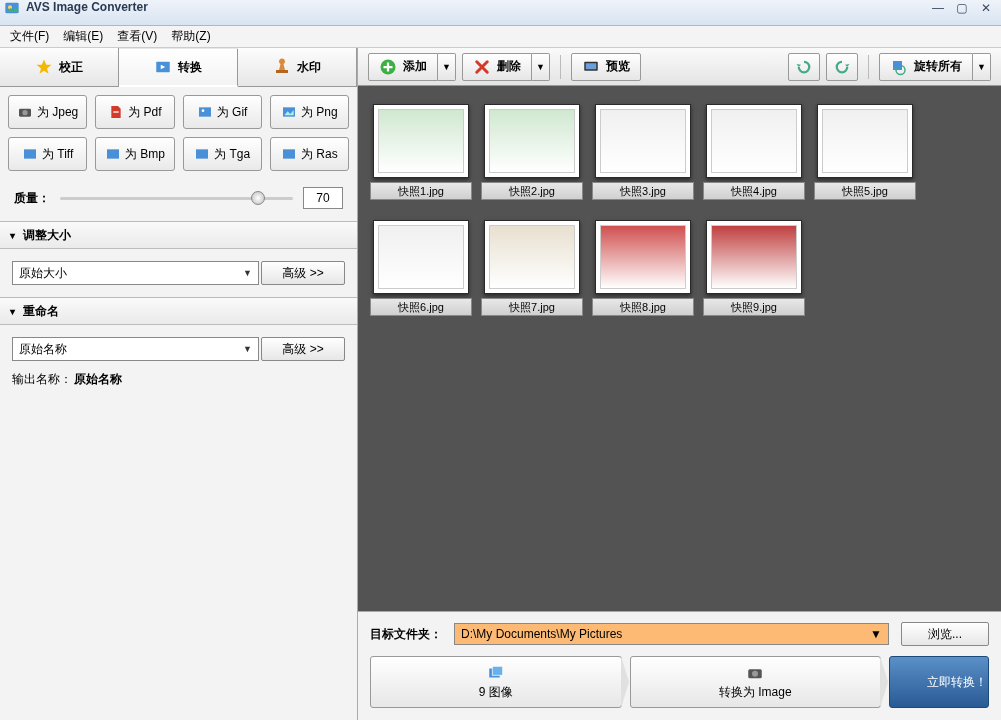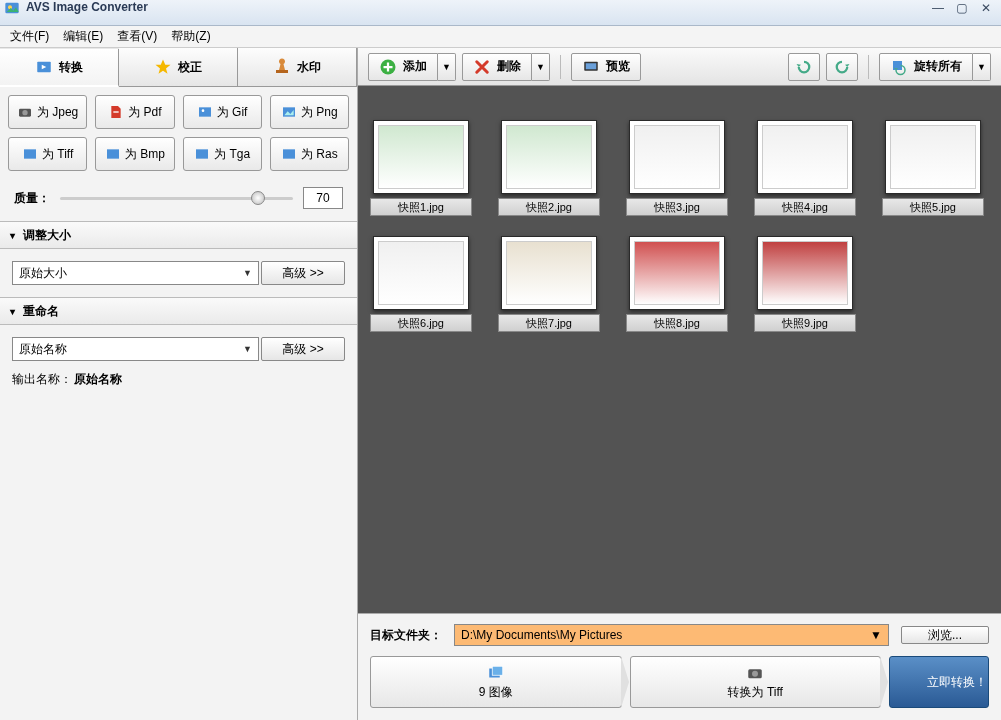--- a/index.html
+++ b/index.html
@@ -39,31 +39,31 @@
   .right { flex:1; display:flex; flex-direction:column; background:#f3f3f3; }
   .toolbar { height:38px; background:linear-gradient(#fafafa,#e4e4e4); border-bottom:1px solid #999; display:flex; align-items:center; padding:0 10px; gap:6px; }
   .tb-btn { height:28px; padding:0 10px; border:1px solid #999; border-radius:2px; background:linear-gradient(#fff,#e6e6e6); display:flex; align-items:center; gap:6px; cursor:pointer; font-weight:bold; }
   .tb-btn.icon-only { padding:0 6px; }
   .tb-sep { width:1px; height:24px; background:#bbb; margin:0 4px; }
   .tb-drop { width:18px; height:28px; border:1px solid #999; border-left:none; border-radius:0 2px 2px 0; background:linear-gradient(#fff,#e6e6e6); display:flex; align-items:center; justify-content:center; cursor:pointer; font-size:9px; }
   .tb-group { display:flex; }
   .tb-group .tb-btn { border-radius:2px 0 0 2px; }
   .spacer { flex:1; }
 
-  .thumb-area { flex:1; background:#535353; padding:34px 12px; overflow:auto; display:flex; flex-wrap:wrap; gap:20px 26px; align-content:flex-start; }
+  .thumb-area { flex:1; background:#535353; padding:18px 12px; overflow:auto; display:flex; flex-wrap:wrap; gap:20px 9px; align-content:flex-start; }
   .thumb { width:102px; display:flex; flex-direction:column; align-items:center; }
   .thumb-box { width:96px; height:74px; background:#fff; border:1px solid #2a2a2a; box-shadow:0 2px 4px rgba(0,0,0,.5); display:flex; align-items:center; justify-content:center; padding:4px; }
   .thumb-inner { width:100%; height:100%; background:#f0f0f0; border:1px solid #ccc; }
   .thumb-label { margin-top:4px; width:102px; height:18px; background:linear-gradient(#e8e8e8,#d0d0d0); border:1px solid #888; text-align:center; line-height:16px; font-size:11px; overflow:hidden; }
 
   .bottom { background:#f3f3f3; border-top:1px solid #aaa; padding:10px 12px 12px; }
   .path-row { display:flex; align-items:center; gap:12px; margin-bottom:10px; }
   .path-row label { font-weight:bold; }
   .path-combo { flex:1; height:22px; border:1px solid #888; background:#fdba74; display:flex; align-items:center; padding:0 6px; justify-content:space-between; cursor:pointer; }
-  .browse-btn { width:88px; height:18px; border:1px solid #888; background:linear-gradient(#fff,#e6e6e6); border-radius:2px; cursor:pointer; }
+  .browse-btn { width:88px; height:24px; border:1px solid #888; background:linear-gradient(#fff,#e6e6e6); border-radius:2px; cursor:pointer; }
   .action-row { display:flex; gap:8px; height:52px; }
   .big-btn { flex:1; border:1px solid #999; border-radius:3px; background:linear-gradient(#fff,#e7e7e7); display:flex; flex-direction:column; align-items:center; justify-content:center; gap:2px; cursor:pointer; font-weight:normal; position:relative; }
   .big-btn::after { content:""; position:absolute; right:-8px; top:50%; transform:translateY(-50%); border-left:8px solid #e0e0e0; border-top:26px solid transparent; border-bottom:26px solid transparent; }
   .big-btn:last-of-type::after{display:none;}
   .convert-btn { width:100px; border:1px solid #1a4a7a; border-radius:3px; background:linear-gradient(#5a8fc7,#2a5a95); color:#fff; font-weight:normal; display:flex; align-items:center; justify-content:center; cursor:pointer;padding-left:36px; }
 
   .ico-svg { width:18px; height:18px; flex-shrink:0; }
 </style>
 </head>
 <body>
@@ -85,32 +85,32 @@
 <div class="menubar">
   <span>文件(F)</span>
   <span>编辑(E)</span>
   <span>查看(V)</span>
   <span>帮助(Z)</span>
 </div>
 
 <div class="main">
   <div class="left">
     <div class="tabs">
+      <div class="tab">
+        <svg class="ico-svg" viewBox="0 0 24 24">
+            <path d="M12 2 L15 9 L22 9 L16 14 L18 21 L12 17 L6 21 L8 14 L2 9 L9 9 Z" fill="#f5b800"></path>
+          </svg>
+        <span>校正</span>
+      </div>
       <div class="tab active">
         <svg class="ico-svg" viewBox="0 0 24 24">
             <rect x="3" y="5" width="18" height="14" rx="1" fill="#4a90d9"></rect>
             <path d="M9 9 L15 12 L9 15 Z" fill="#fff"></path>
           </svg>
         <span>转换</span>
-      </div>
-      <div class="tab">
-        <svg class="ico-svg" viewBox="0 0 24 24">
-            <path d="M12 2 L15 9 L22 9 L16 14 L18 21 L12 17 L6 21 L8 14 L2 9 L9 9 Z" fill="#f5b800"></path>
-          </svg>
-        <span>校正</span>
       </div>
       <div class="tab">
         <svg class="ico-svg" viewBox="0 0 24 24">
             <rect x="4" y="16" width="16" height="4" fill="#b5651d"></rect>
             <path d="M8 16 L10 8 A4 4 0 1 1 14 8 L16 16 Z" fill="#d98a3a"></path>
           </svg>
         <span>水印</span>
       </div>
     </div>
 
@@ -340,21 +340,21 @@
               <rect x="3" y="6" width="14" height="12" fill="#4a90d9"></rect>
               <rect x="7" y="3" width="14" height="12" fill="#6ab0e9" stroke="#fff"></rect>
             </svg>
           <span>9 图像</span>
         </div>
         <div class="big-btn">
           <svg class="ico-svg" viewBox="0 0 24 24">
               <rect x="3" y="7" width="18" height="12" rx="2" fill="#555"></rect>
               <circle cx="12" cy="13" r="4" fill="#999"></circle>
             </svg>
-          <span>转换为 Tiff</span>
+          <span>转换为 Image</span>
         </div>
         <div class="convert-btn">
           <span>立即转换！</span>
         </div>
       </div>
     </div>
   </div>
 </div>
 
 </body></html>

